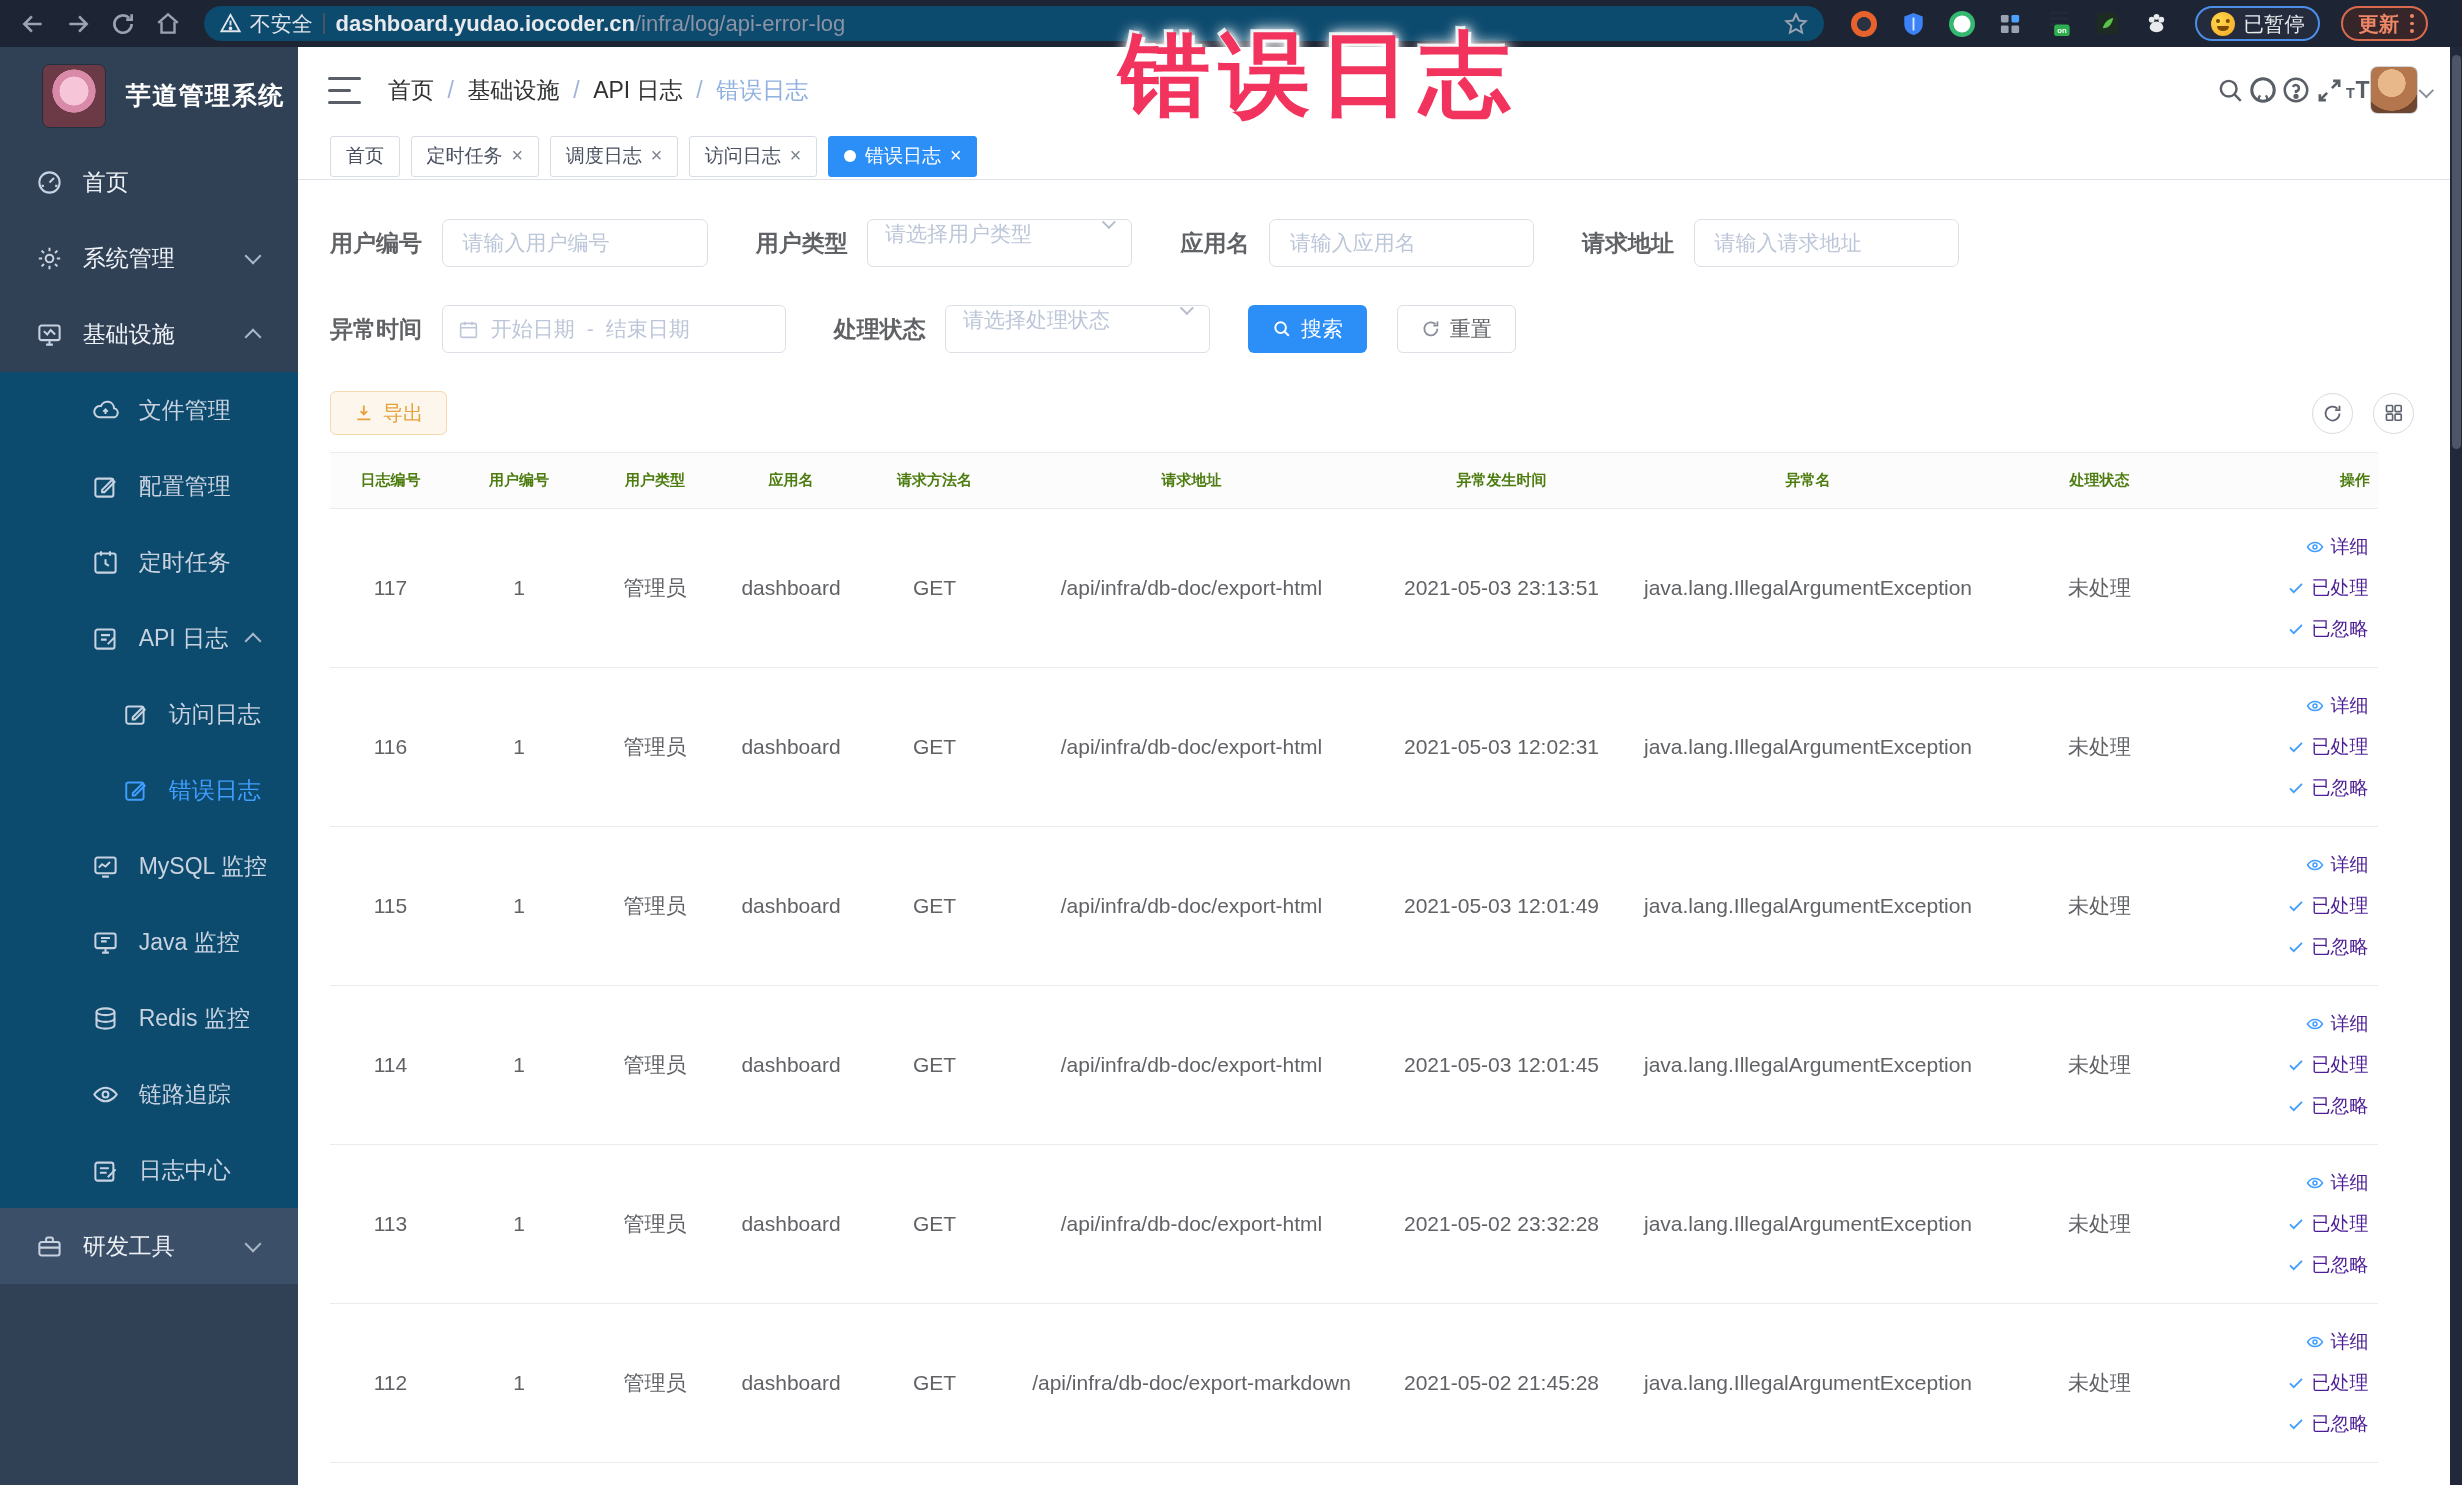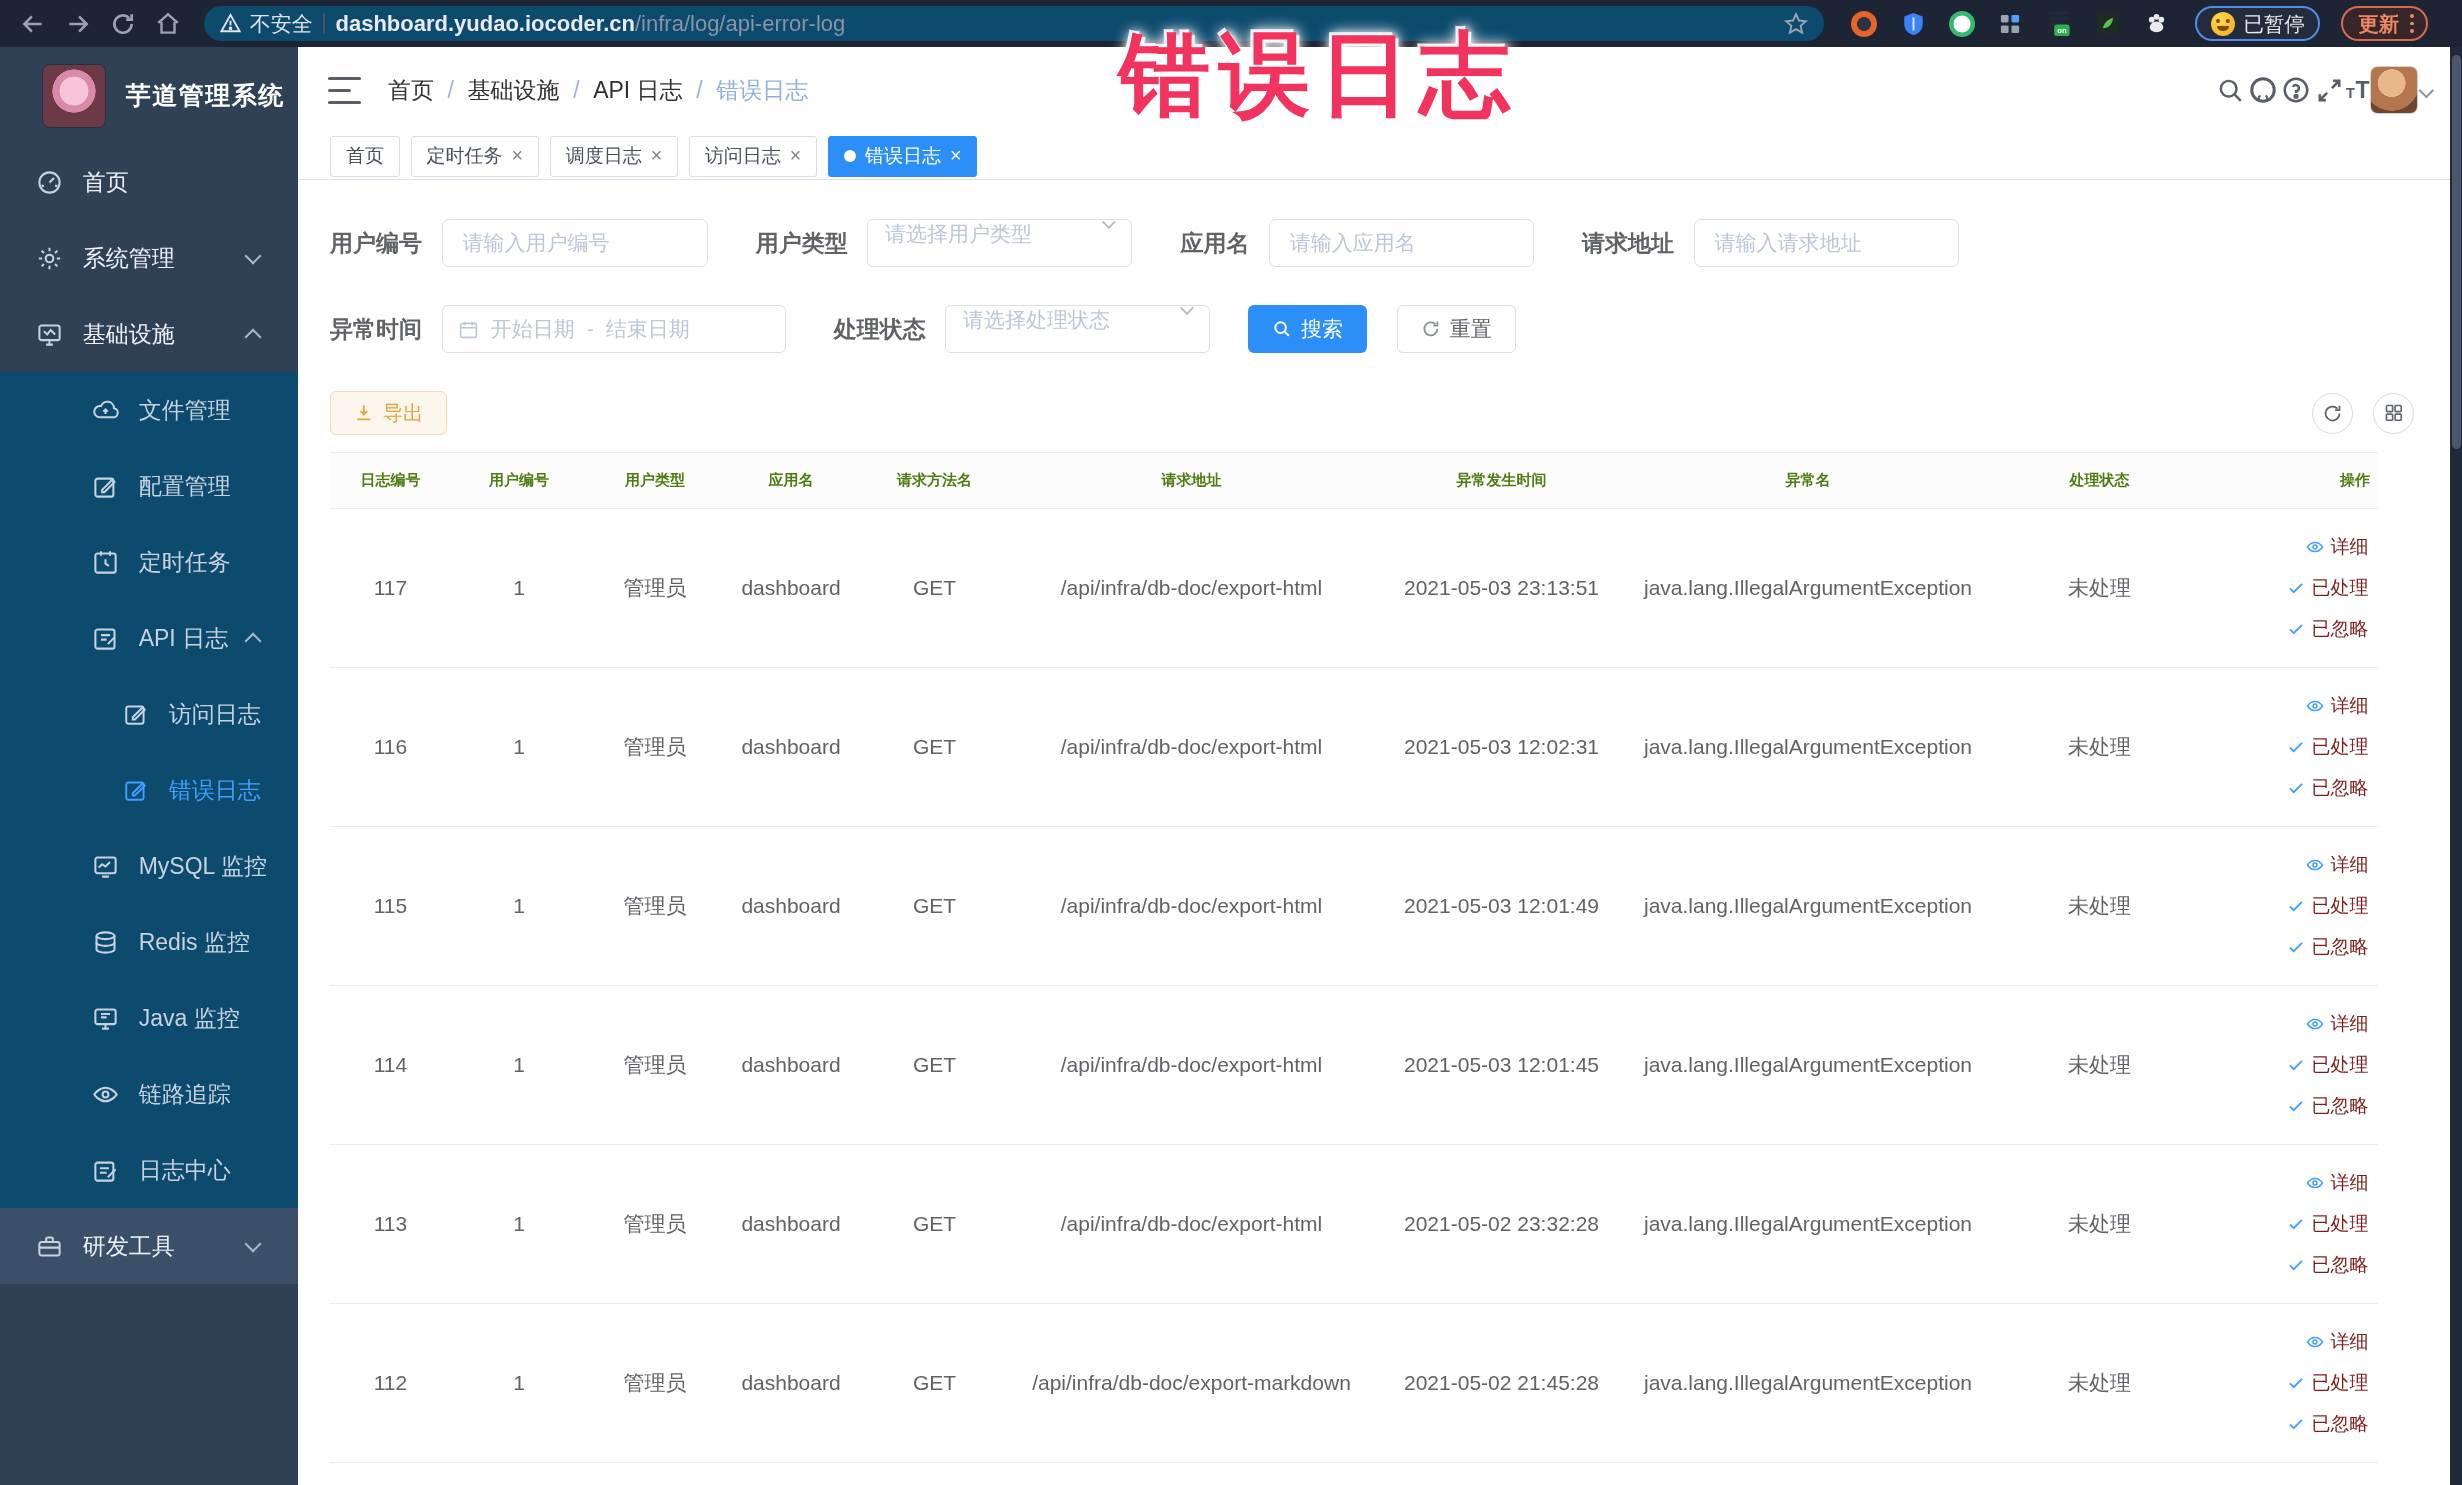--- a/index.html
+++ b/index.html
@@ -103,21 +103,21 @@
 
   
   .table { width:2048px; border-top:1.5px solid #e8ebf0; font-size:21px; color:#606266; }
   .t-head, .t-row { display:grid; grid-template-columns:121px 136px 136px 136px 151px 363px 257px 356px 227px 163px; }
   .t-head { border-bottom:1.5px solid #e8ebf0; background:#fcfcfd; }
   .th { padding:18px 6px; font-weight:bold; color:#4d7c0f; text-align:center; font-size:15px; }
   .th.right, .td.right { text-align:right; }
   .t-row { border-bottom:1.5px solid #e8ebf0; height:159px; align-items:center; }
   .td { text-align:center; padding:0 6px; overflow:hidden; white-space:nowrap; }
   .td.actions { display:flex; flex-direction:column; align-items:flex-end; justify-content:center; gap:15px; padding-right:7.6px; }
-  .act { display:flex; align-items:center; gap:6px; color:#7f1d1d; font-size:19px; cursor:pointer; text-decoration:none; }
+  .act { display:flex; align-items:center; gap:6px; color:#4c1d95; font-size:19px; cursor:pointer; text-decoration:none; }
 
   
   .annotation { position:absolute; left:1119px; top:13.6px; z-index:60; font-size:91px; font-weight:bold; letter-spacing:9px; color:#f1335e;
      text-shadow: 0 0 7.6px #fff, 0 0 13.6px #fff, 0 0 16.7px rgba(255,255,255,.95), 3px 3px 0 rgba(255,255,255,.85), -3px -3px 0 rgba(255,255,255,.85); }
   .page-scrollbar { position:absolute; right:0; top:47px; width:12px; height:1439px; background:#20283a; z-index:4; }
   .page-scrollbar .thumb { position:absolute; left:1.5px; top:7.6px; width:9px; height:394px; border-radius:4.5px; background:#4d5668; }
 </style>
 </head>
 <body>
 
@@ -328,35 +328,35 @@
           <svg width="27" height="27" viewBox="0 0 24 24" fill="none" stroke="currentColor" stroke-width="1.8">
               <rect x="3" y="4" width="18" height="14" rx="2"></rect>
               <path d="M6 13l3-3 3 2 4-4M9 21h6"></path>
             </svg>
         </span>
         <span>MySQL 监控</span>
       </div>
       <div class="menu-item l2 sub">
         <span class="mi-icon">
           <svg width="27" height="27" viewBox="0 0 24 24" fill="none" stroke="currentColor" stroke-width="1.8">
+              <rect x="3" y="4" width="18" height="13" rx="2"></rect>
+              <path d="M8 8h8M8 11h5M9 21h6M12 17v4"></path>
+            </svg>
+        </span>
+        <span>Java 监控</span>
+      </div>
+      <div class="menu-item l2 sub">
+        <span class="mi-icon">
+          <svg width="27" height="27" viewBox="0 0 24 24" fill="none" stroke="currentColor" stroke-width="1.8">
               <ellipse cx="12" cy="6" rx="8" ry="3"></ellipse>
               <path d="M4 6v6c0 1.7 3.6 3 8 3s8-1.3 8-3V6"></path>
               <path d="M4 12v6c0 1.7 3.6 3 8 3s8-1.3 8-3v-6"></path>
             </svg>
         </span>
         <span>Redis 监控</span>
-      </div>
-      <div class="menu-item l2 sub">
-        <span class="mi-icon">
-          <svg width="27" height="27" viewBox="0 0 24 24" fill="none" stroke="currentColor" stroke-width="1.8">
-              <rect x="3" y="4" width="18" height="13" rx="2"></rect>
-              <path d="M8 8h8M8 11h5M9 21h6M12 17v4"></path>
-            </svg>
-        </span>
-        <span>Java 监控</span>
       </div>
       <div class="menu-item l2 sub">
         <span class="mi-icon">
           <svg width="27" height="27" viewBox="0 0 24 24" fill="none" stroke="currentColor" stroke-width="1.8">
               <path d="M2 12s4-6 10-6 10 6 10 6-4 6-10 6S2 12 2 12z"></path>
               <circle cx="12" cy="12" r="2.6"></circle>
             </svg>
         </span>
         <span>链路追踪</span>
       </div>

